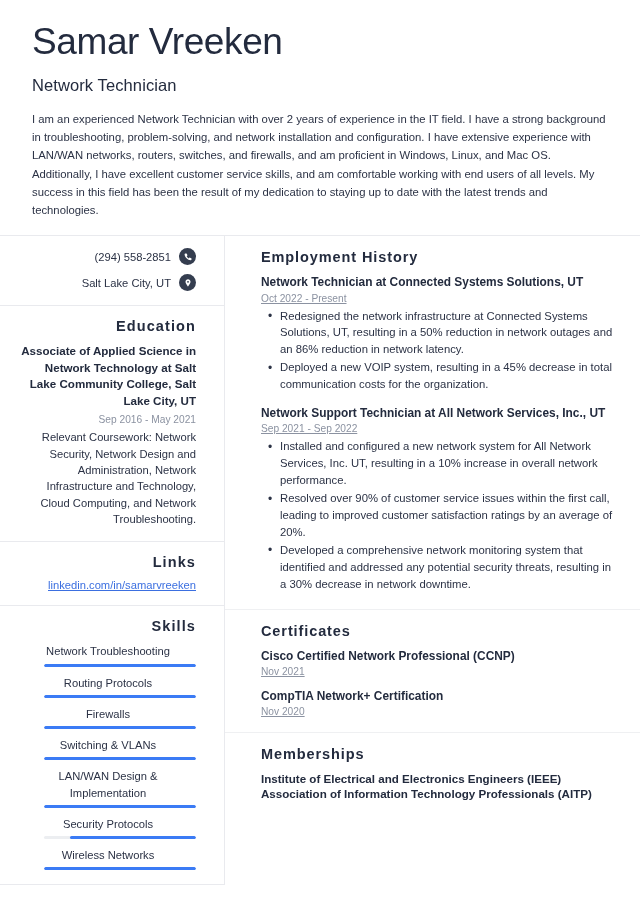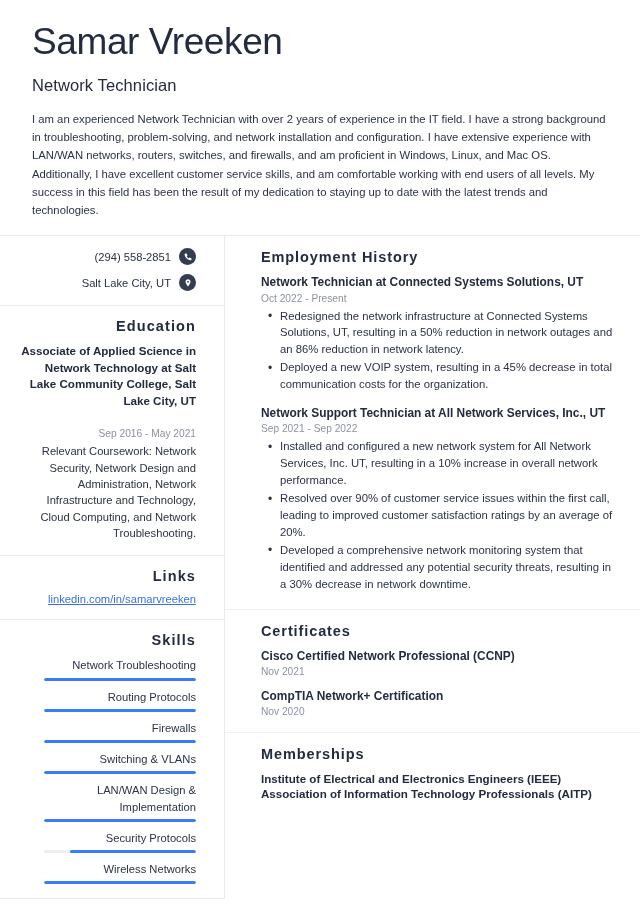--- a/index.html
+++ b/index.html
@@ -89,21 +89,21 @@
   
   .edu-degree {
     font-size: 11.6px;
     font-weight: 700;
     color: #232b3e;
     line-height: 1.42;
   }
   .edu-date {
     font-size: 10.2px;
     color: #8b92a1;
-    margin-top: 19px;
+    margin-top: 5px;
   }
   .edu-desc {
     font-size: 11.2px;
     color: #2b3245;
     line-height: 1.46;
     margin-top: 4px;
   }
 
   
   .link-item {
@@ -113,20 +113,21 @@
   }
 
   
   .skill { margin-bottom: 8px; }
   .skill:last-child { margin-bottom: 0; }
   .skill-label {
     font-size: 11.2px;
     color: #2b3245;
     line-height: 1.45;
     margin-bottom: 4px;
+    text-align: center;
   }
   .skill-track {
     height: 3px;
     width: 152px;
     margin-left: auto;
     background: #eceef1;
     border-radius: 2px;
     overflow: hidden;
     display: flex;
     justify-content: flex-end;
@@ -152,20 +153,21 @@
   .entry-title {
     font-size: 11.9px;
     font-weight: 700;
     color: #232b3e;
     line-height: 1.35;
   }
   .entry-date {
     font-size: 10.2px;
     color: #8b92a1;
     margin-top: 2px;
+    text-decoration: underline;
   }
   .bullets {
     margin-top: 4px;
     padding-left: 19px;
     list-style: none;
   }
   .bullets li {
     position: relative;
     font-size: 11.3px;
     line-height: 1.5;

